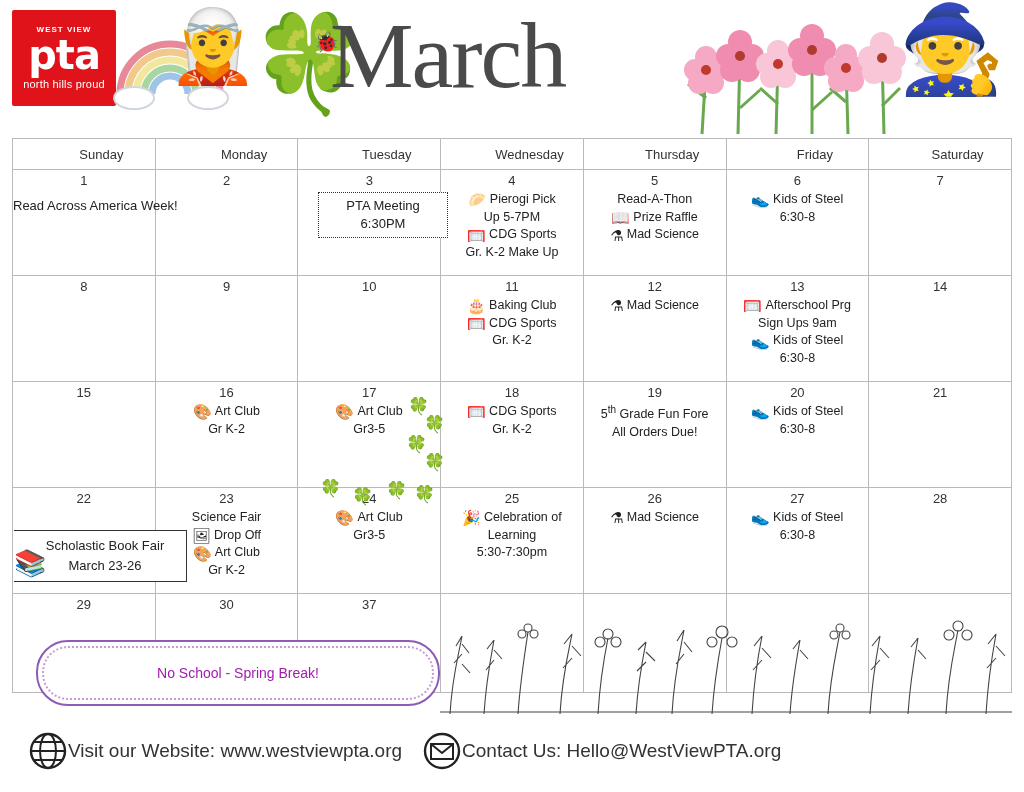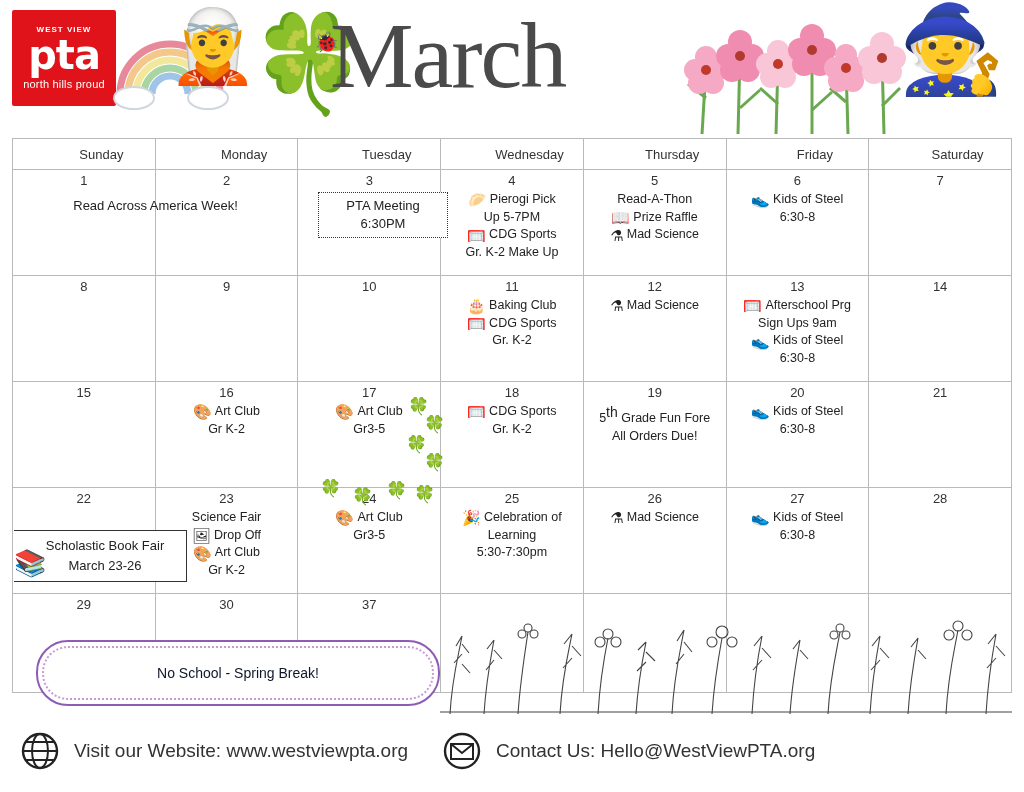--- a/index.html
+++ b/index.html
@@ -138,21 +138,20 @@
     gap: 3px;
     flex-wrap: wrap;
     margin-bottom: 2px;
   }
   .ev-text { white-space: nowrap; }
   .icon { font-size: 15px; line-height: 1; }
 
   
   .span-text {
     position: absolute;
-    text-align: center;
     font-size: 13px;
     color: #222;
   }
   .read-across {
     left: 13px;
     top: 198px;
     width: 285px;
   }
   .pta-meeting-box {
     position: absolute;
@@ -211,21 +210,21 @@
     left: 42px;
     top: 646px;
     width: 388px;
     height: 50px;
     border: 2px dotted #c99ad6;
     border-radius: 26px;
     display: flex;
     align-items: center;
     justify-content: center;
     font-size: 14px;
-    color: #0f172a;
+    color: #a21caf;
     z-index: 5;
   }
   .meadow {
     position: absolute;
     left: 440px;
     top: 618px;
     width: 572px;
     height: 96px;
     z-index: 1;
     pointer-events: none;
@@ -240,34 +239,33 @@
 
   
   .footer {
     position: absolute;
     left: 0;
     top: 716px;
     width: 1024px;
     height: 70px;
     display: flex;
     align-items: center;
-    padding-left: 20px;
+    padding-left: 28px;
     box-sizing: border-box;
-    gap: 14px;
   }
   .footer-text {
     font-size: 19px;
     color: #333;
   }
   .footer-ico {
     width: 40px;
     height: 40px;
     flex: 0 0 40px;
   }
-  .sup { font-size: 14px; vertical-align: super; }
+  .sup { font-size: 10px; vertical-align: super; }
 </style>
 </head>
 <body>
 
 <div class="header">
 
   <div class="pta-logo">
     <span class="pta-small">WEST VIEW</span>
     <span class="pta-main">pta</span>
     <span class="pta-tag">north hills proud</span>

